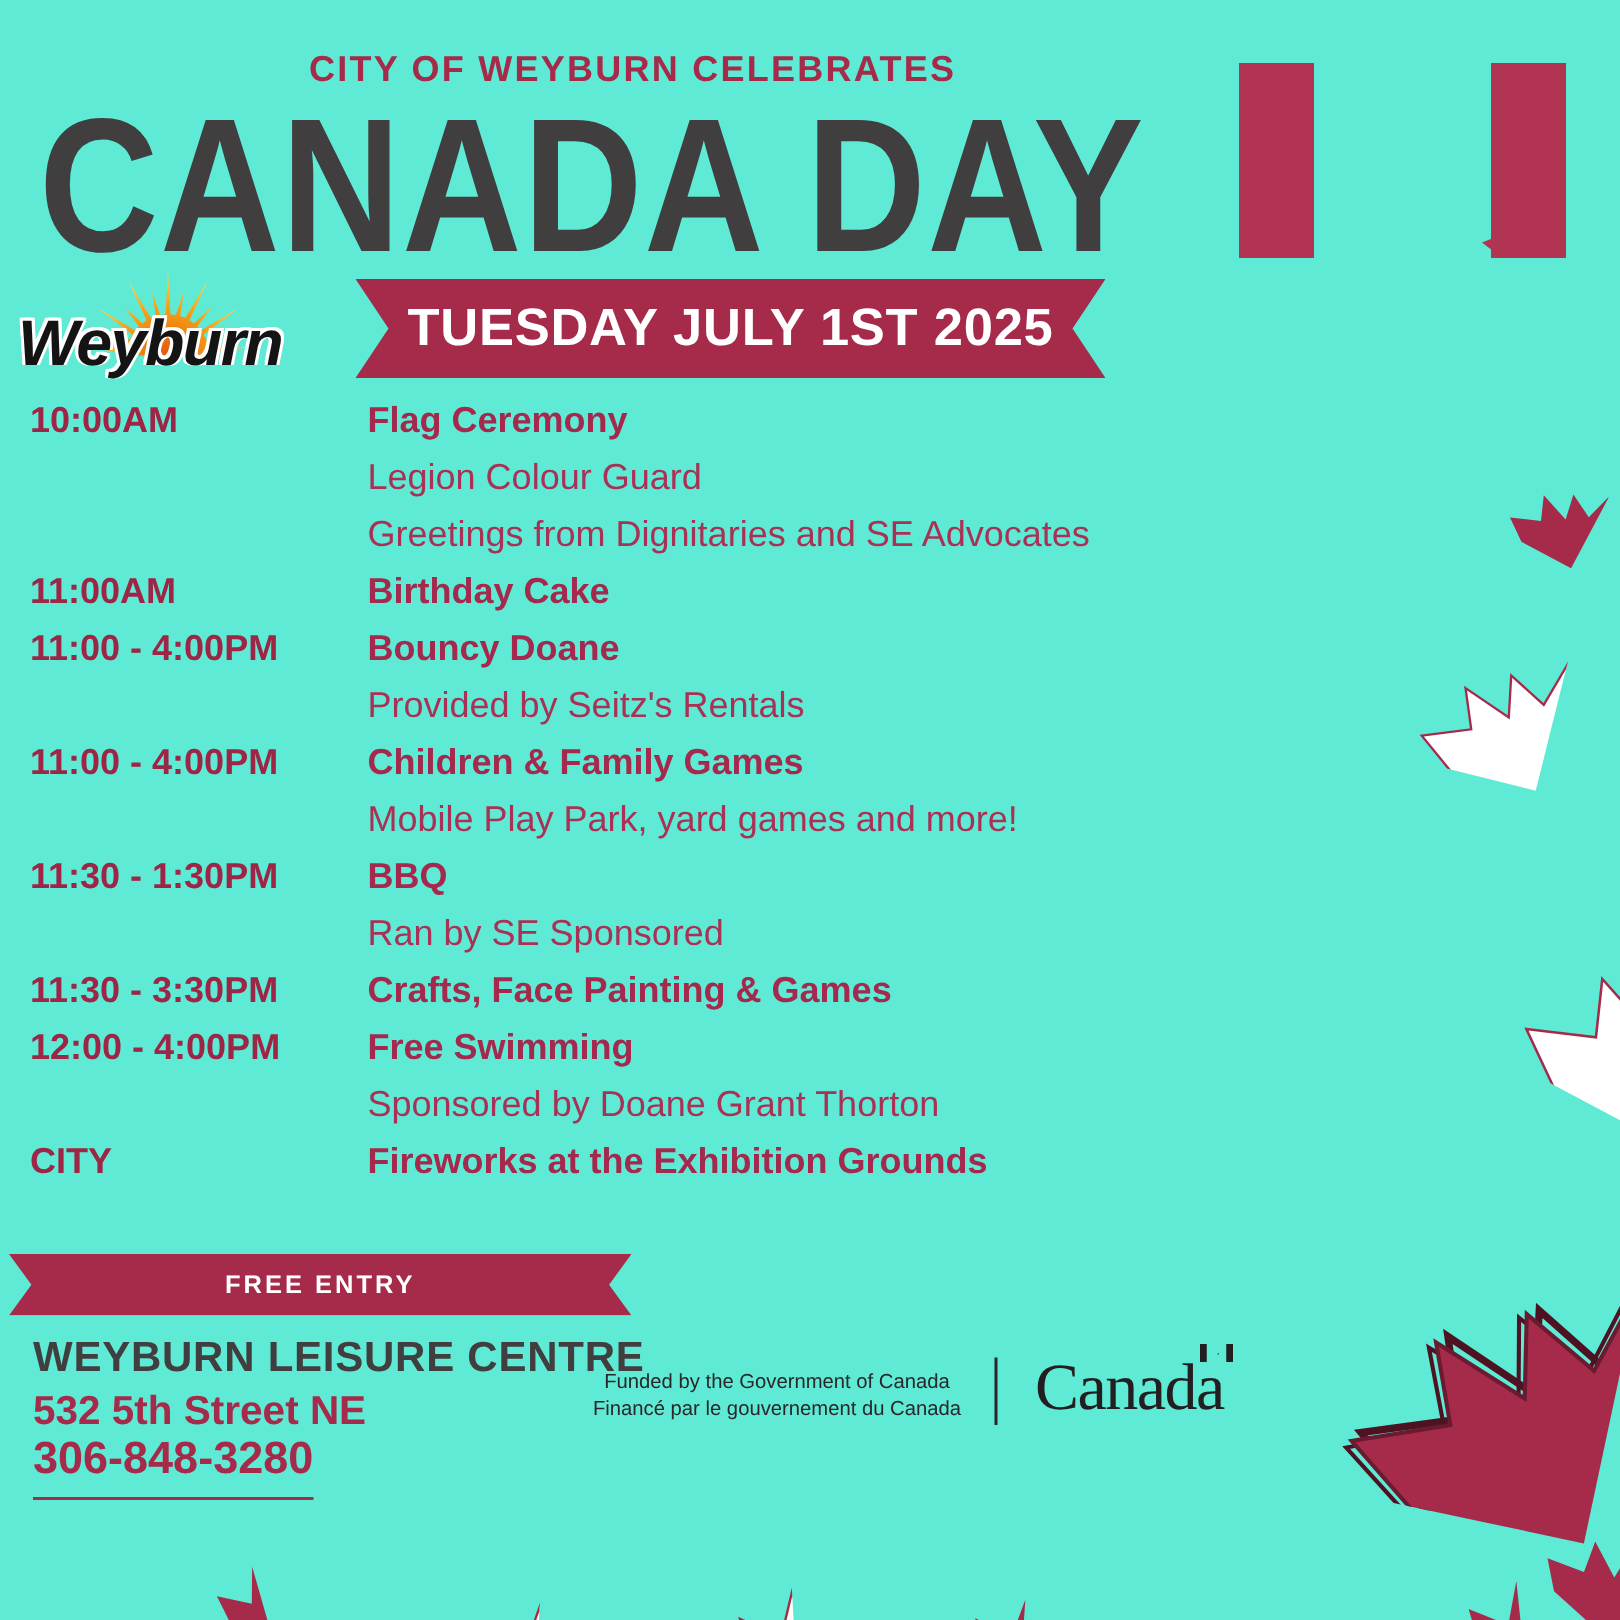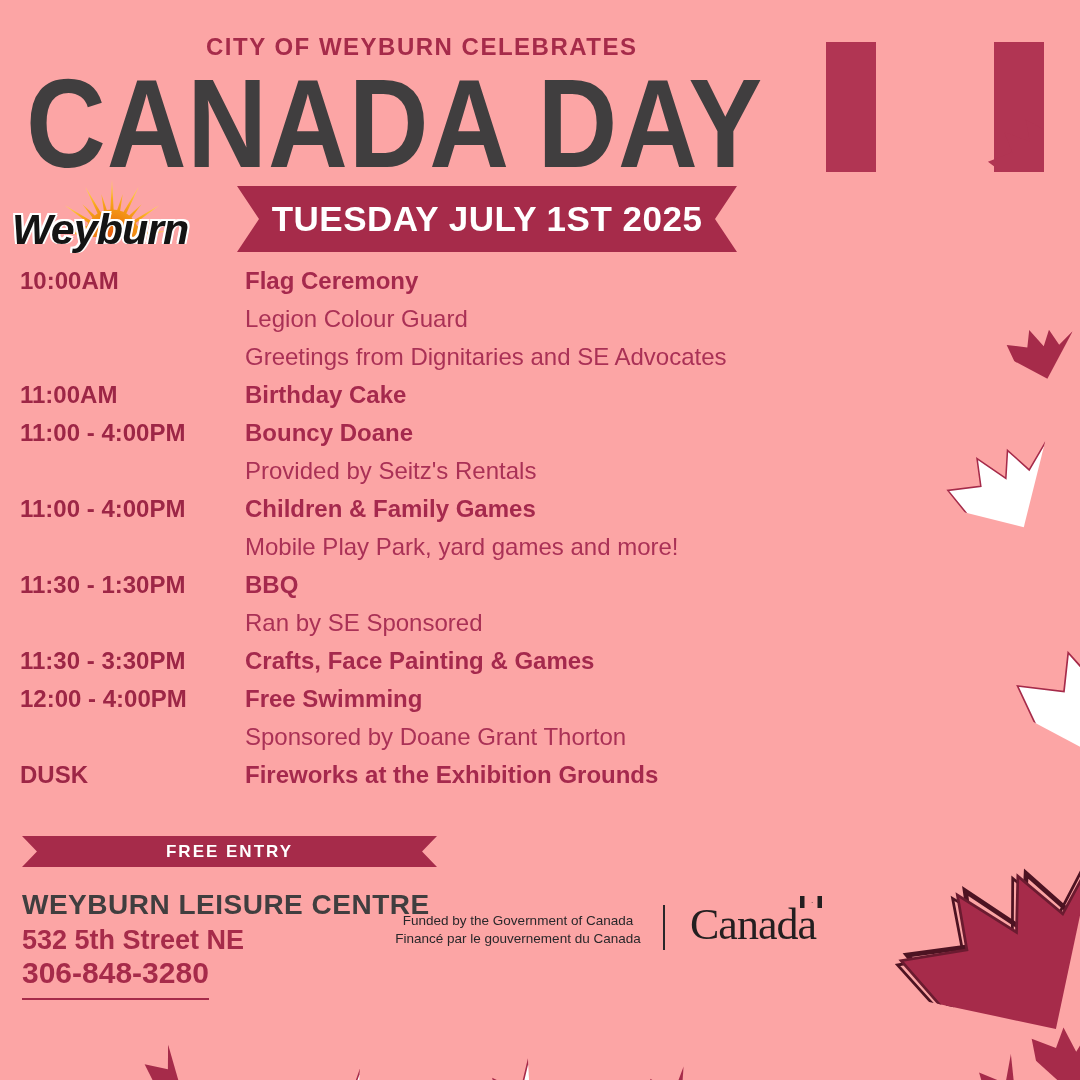--- a/index.html
+++ b/index.html
@@ -1,18 +1,18 @@
 <!DOCTYPE html>
 <html><head>
 <meta charset="utf-8">
 <style>
   html,body{margin:0;padding:0;background:#e8e8e8;}
   .poster{
     position:relative;width:1080px;height:1080px;margin:0 auto;
-    background:#fca5a5;overflow:hidden;
+    background:#5eead4;overflow:hidden;
     font-family:"Liberation Sans", sans-serif;
   }
   
   .kicker{
     position:absolute;left:206px;top:33px;
     font-size:24px;font-weight:700;letter-spacing:1.5px;
     color:var(--crimson);white-space:nowrap;
   }
   .big-title{
     position:absolute;left:26px;top:60px;
@@ -31,21 +31,21 @@
     text-shadow:2px 0 0 #fff,-2px 0 0 #fff,0 -2px 0 #fff,2px -2px 0 #fff,-2px -2px 0 #fff;
   }
   
   .ribbon{
     position:absolute;background:var(--crimson);color:#fff;
     display:flex;align-items:center;justify-content:center;
     clip-path:polygon(0 0,100% 0,95.6% 50%,100% 100%,0 100%,4.4% 50%);
   }
   .date-ribbon{left:237px;top:186px;width:500px;height:66px;}
   .date-ribbon span{font-size:35px;font-weight:700;letter-spacing:.5px;white-space:nowrap;}
-  .free-ribbon{left:22px;top:836px;width:415px;height:31px;clip-path:polygon(0 0,100% 0,96.4% 50%,100% 100%,0 100%,3.6% 50%);}
+  .free-ribbon{left:6px;top:836px;width:415px;height:41px;clip-path:polygon(0 0,100% 0,96.4% 50%,100% 100%,0 100%,3.6% 50%);}
   .free-ribbon span{font-size:17px;font-weight:700;letter-spacing:2px;}
   
   .schedule{position:absolute;left:20px;top:257px;width:760px;}
   .srow{display:flex;height:38px;align-items:flex-end;}
   .stime{flex:0 0 225px;font-size:24px;font-weight:700;color:var(--sched-time);white-space:nowrap;}
   .sevent{font-size:24px;color:var(--sched-sub);white-space:nowrap;}
   .sevent.bold{font-weight:700;color:var(--sched-text);}
   .sevent.approx{font-size:25px;}
   
   .venue-name{position:absolute;left:22px;top:889px;font-size:28px;font-weight:700;letter-spacing:.5px;color:var(--title-dark);white-space:nowrap;}
@@ -206,21 +206,21 @@
       </div>
     <div class="srow">
         <span class="stime">12:00 - 4:00PM</span>
         <span class="sevent bold">Free Swimming</span>
       </div>
     <div class="srow">
         <span class="stime"></span>
         <span class="sevent">Sponsored by Doane Grant Thorton</span>
       </div>
     <div class="srow">
-        <span class="stime">DUSK</span>
+        <span class="stime">CITY</span>
         <span class="sevent bold">Fireworks at the Exhibition Grounds</span>
       </div>
   </div>
 
   <div class="ribbon free-ribbon">
     <span>FREE ENTRY</span>
   </div>
 
   <div class="venue-name">WEYBURN LEISURE CENTRE</div>
   <div class="venue-address">532 5th Street NE</div>

